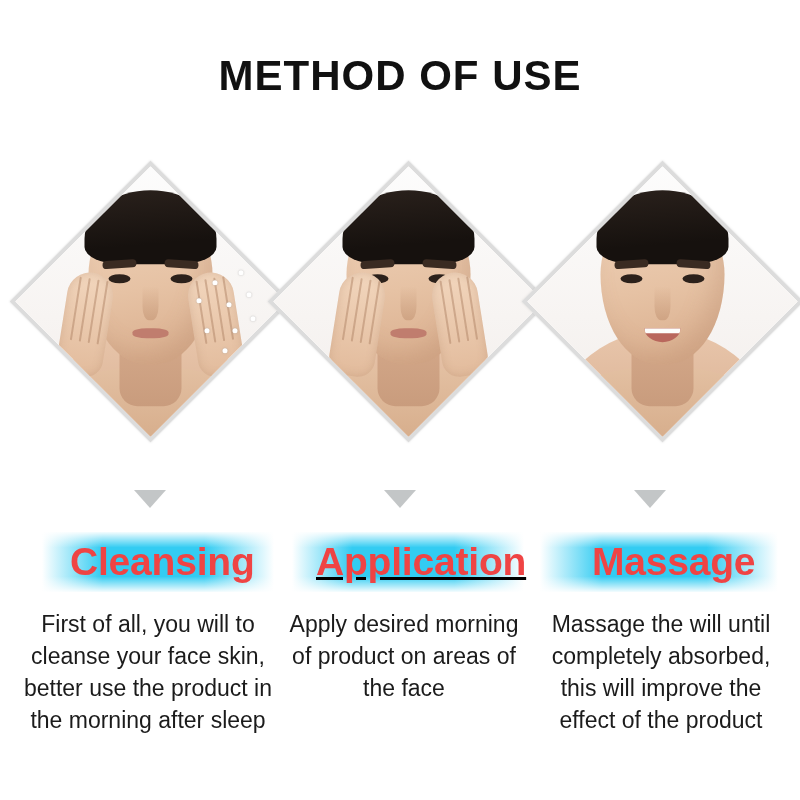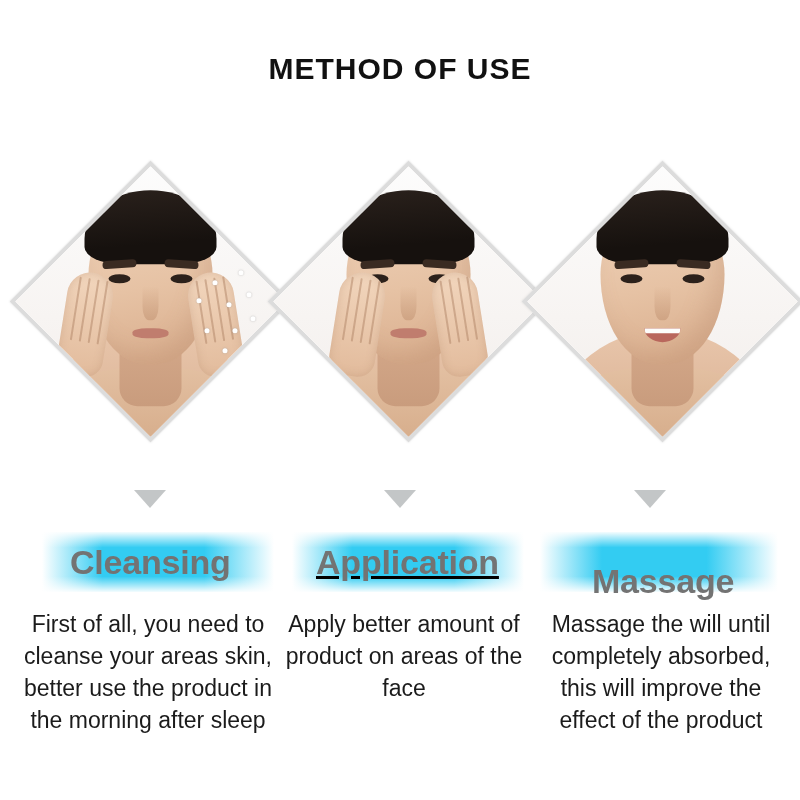--- a/index.html
+++ b/index.html
@@ -19,21 +19,21 @@
     overflow: hidden;
   }
 
   
   #page-title {
     position: absolute;
     top: 52px;
     left: 0;
     width: 800px;
     text-align: center;
-    font-size: 30px;
+    font-size: 42px;
     font-weight: 700;
     letter-spacing: 1px;
     color: #111111;
     font-family: "Liberation Sans", sans-serif;
   }
 
   
   #diamond-row {
     position: absolute;
     top: 160px;
@@ -255,32 +255,32 @@
     inset: 0;
     background:
       linear-gradient(180deg, rgba(255,255,255,0.95) 0%, rgba(255,255,255,0) 26%,
                       rgba(255,255,255,0) 74%, rgba(255,255,255,0.95) 100%),
       linear-gradient(90deg, rgba(255,255,255,1) 0%, rgba(51,204,242,1) 26%,
                       rgba(51,204,242,1) 70%, rgba(255,255,255,1) 100%);
   }
   .label-band .band-text {
     position: relative;
     display: block;
-    font-size: 34px;
+    font-size: 39px;
     font-weight: 700;
-    color: #737373;
+    color: #ef4444;
     font-family: "Liberation Sans Narrow", "Liberation Sans", sans-serif;
     letter-spacing: -0.2px;
   }
   .label-band.pos-0 { left: 42px;  width: 232px; }
   .label-band.pos-1 { left: 292px; width: 232px; text-decoration: underline; }
   .label-band.pos-2 { left: 540px; width: 238px; }
   .label-band.pos-0 .band-text { padding-left: 28px; }
   .label-band.pos-1 .band-text { padding-left: 24px; }
-  .label-band.pos-2 .band-text { padding-left: 52px; margin-top: 19px; }
+  .label-band.pos-2 .band-text { padding-left: 52px; }
 
   
   #desc-row {
     position: absolute;
     top: 608px;
     left: 0;
     width: 800px;
     height: 180px;
   }
   .desc-col {
@@ -418,18 +418,18 @@
       <div class="band-bg"></div>
       <span class="band-text">Application</span>
     </div>
     <div class="label-band pos-2">
       <div class="band-bg"></div>
       <span class="band-text">Massage</span>
     </div>
   </div>
 
   <div id="desc-row">
-    <div class="desc-col pos-0">First of all, you need to cleanse your areas skin, better use the product in the morning after sleep</div>
-    <div class="desc-col pos-1">Apply better amount of product on areas of the face</div>
+    <div class="desc-col pos-0">First of all, you will to cleanse your face skin, better use the product in the morning after sleep</div>
+    <div class="desc-col pos-1">Apply desired morning of product on areas of the face</div>
     <div class="desc-col pos-2">Massage the will until completely absorbed, this will improve the effect of the product</div>
   </div>
 
 </div>
 
 </body></html>

